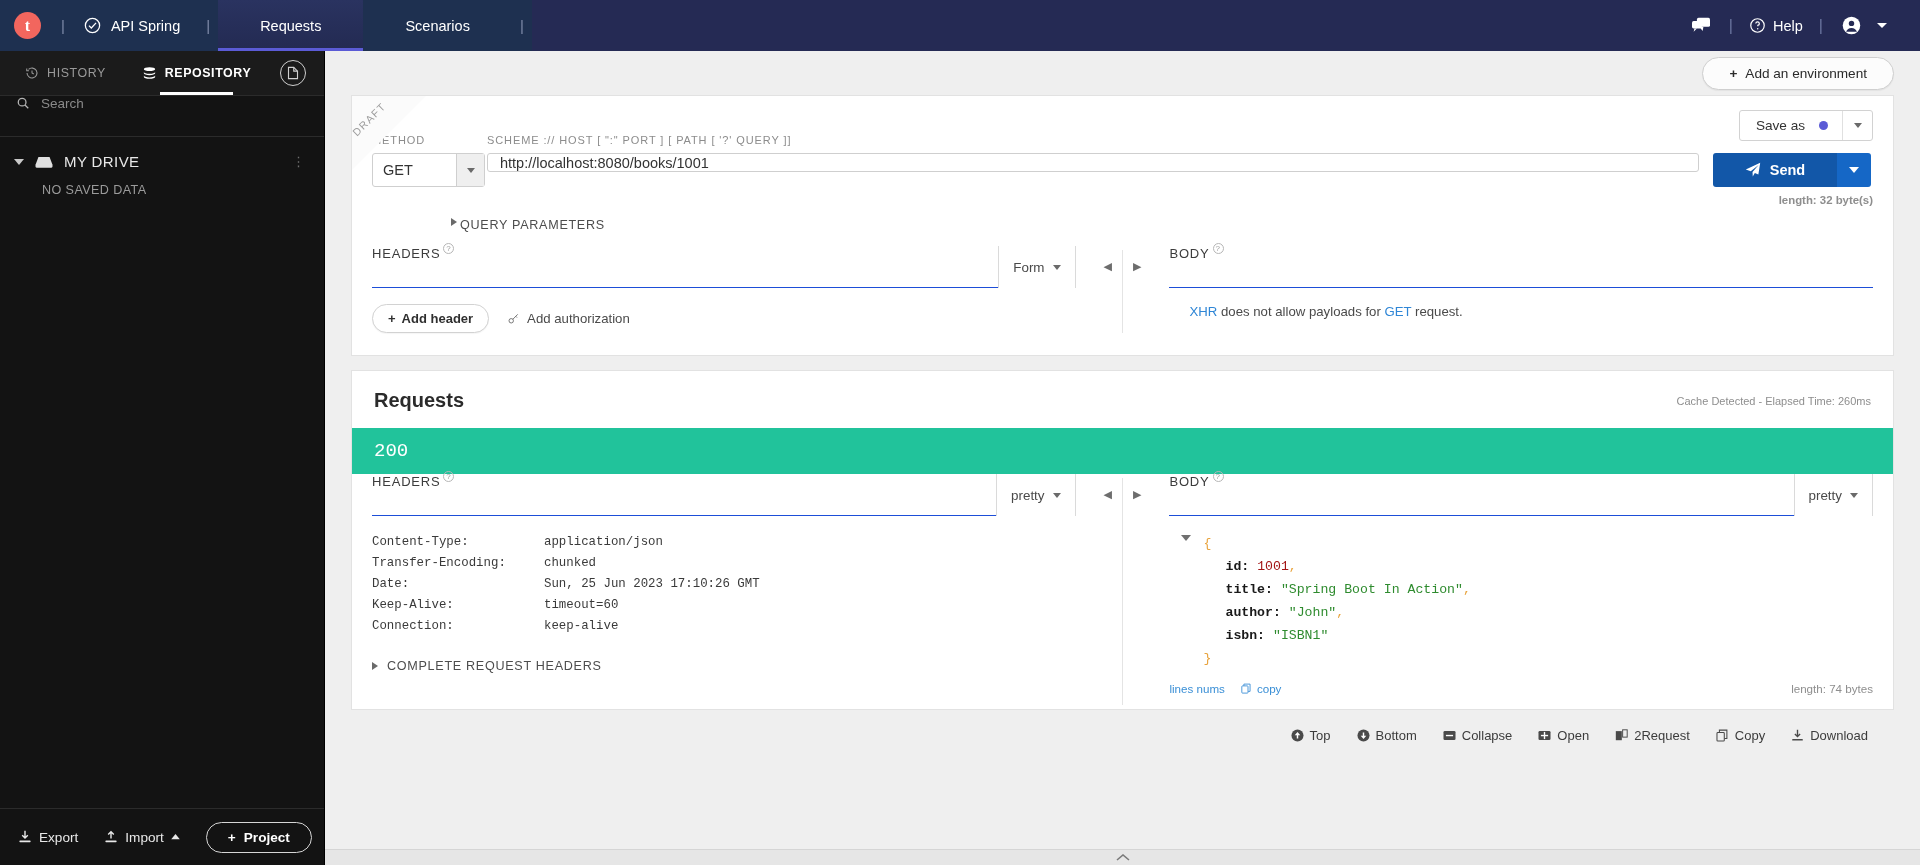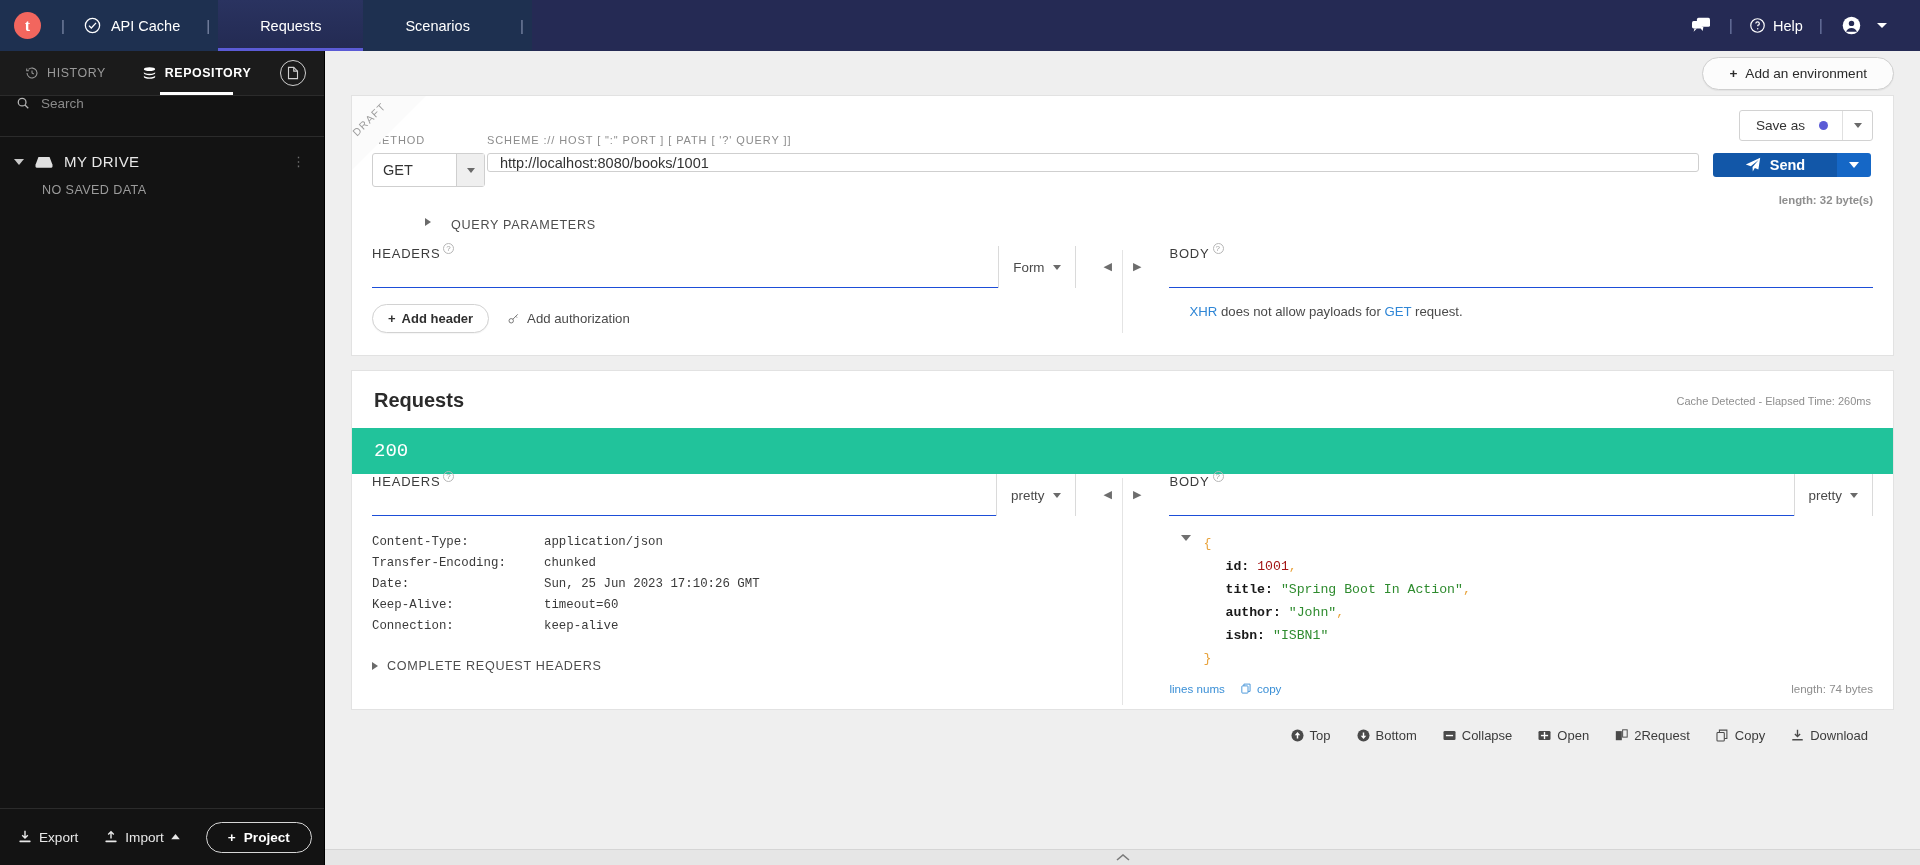--- a/index.html
+++ b/index.html
@@ -206,40 +206,40 @@
     display: flex; align-items: center; justify-content: center;
   }
   .url-col { flex: 1; padding-right: 14px; }
   .url-input {
     width: 100%; height: 19px; border: 1px solid #cfcfcf; border-radius: 3px;
     padding: 0 12px; font-size: 14.5px; color: #333; outline: none;
     font-family: "Liberation Sans", sans-serif; background:#fff;
   }
   .send-col { width: 180px; padding-right: 20px; }
   .send-btn {
-    display: flex; height: 24px; border-radius: 3px; overflow: hidden;
+    display: flex; height: 34px; border-radius: 3px; overflow: hidden;
     cursor: pointer; width: 158px;
   }
   .send-main {
     flex: 1; background: #1257a8; color: #fff;
     display: flex; align-items: center; justify-content: center; gap: 9px;
     font-size: 14.5px; font-weight: 600;
   }
   .send-caret {
     width: 34px; background: #1567c6; display: flex;
     align-items: center; justify-content: center;
   }
   .bytes-note {
     text-align: right; font-size: 11.4px; color: #8e8e8e;
     padding: 7px 20px 0 0;
     font-weight: bold;
   }
   .qp-row {
-    display: flex; align-items: flex-start; gap: 20px;
-    padding: 12px 0 0 73px; font-size: 12.6px; color: #4d4d4d;
+    display: flex; align-items: flex-start; gap: 3px;
+    padding: 12px 0 0 99px; font-size: 12.6px; color: #4d4d4d;
     letter-spacing: .7px; cursor: pointer;
   }
   .tri-right {
     width: 0; height: 0; border-top: 4.5px solid transparent;
     border-bottom: 4.5px solid transparent; border-left: 6px solid #6a6a6a;
   }
 
   .split-row { display: flex; margin-top: 14px; }
   .split-left { flex: 1; padding: 0 18px 0 20px; }
   .split-hr { width: 1px; background: #e4e4e4; margin: 4px 0; }
@@ -362,21 +362,21 @@
     <div class="nav-sep-bg">
         <span class="vbar">|</span>
       </div>
     <div class="brand-zone">
       <span class="check-icon">
         <svg width="19" height="19" viewBox="0 0 24 24" fill="none" stroke="#ffffff" stroke-width="1.6">
           <circle cx="12" cy="12" r="9"></circle>
             <path d="M7.5 12.2l3 3 6-6.5"></path>
         </svg>
       </span>
-      <span>API Cache</span>
+      <span>API Spring</span>
     </div>
     <div class="nav-div-tab">
         <span class="vbar">|</span>
       </div>
     <div class="navtab active">
       <span>Requests</span>
     </div>
     <div class="navtab plain">
       <span>Scenarios</span>
     </div>

